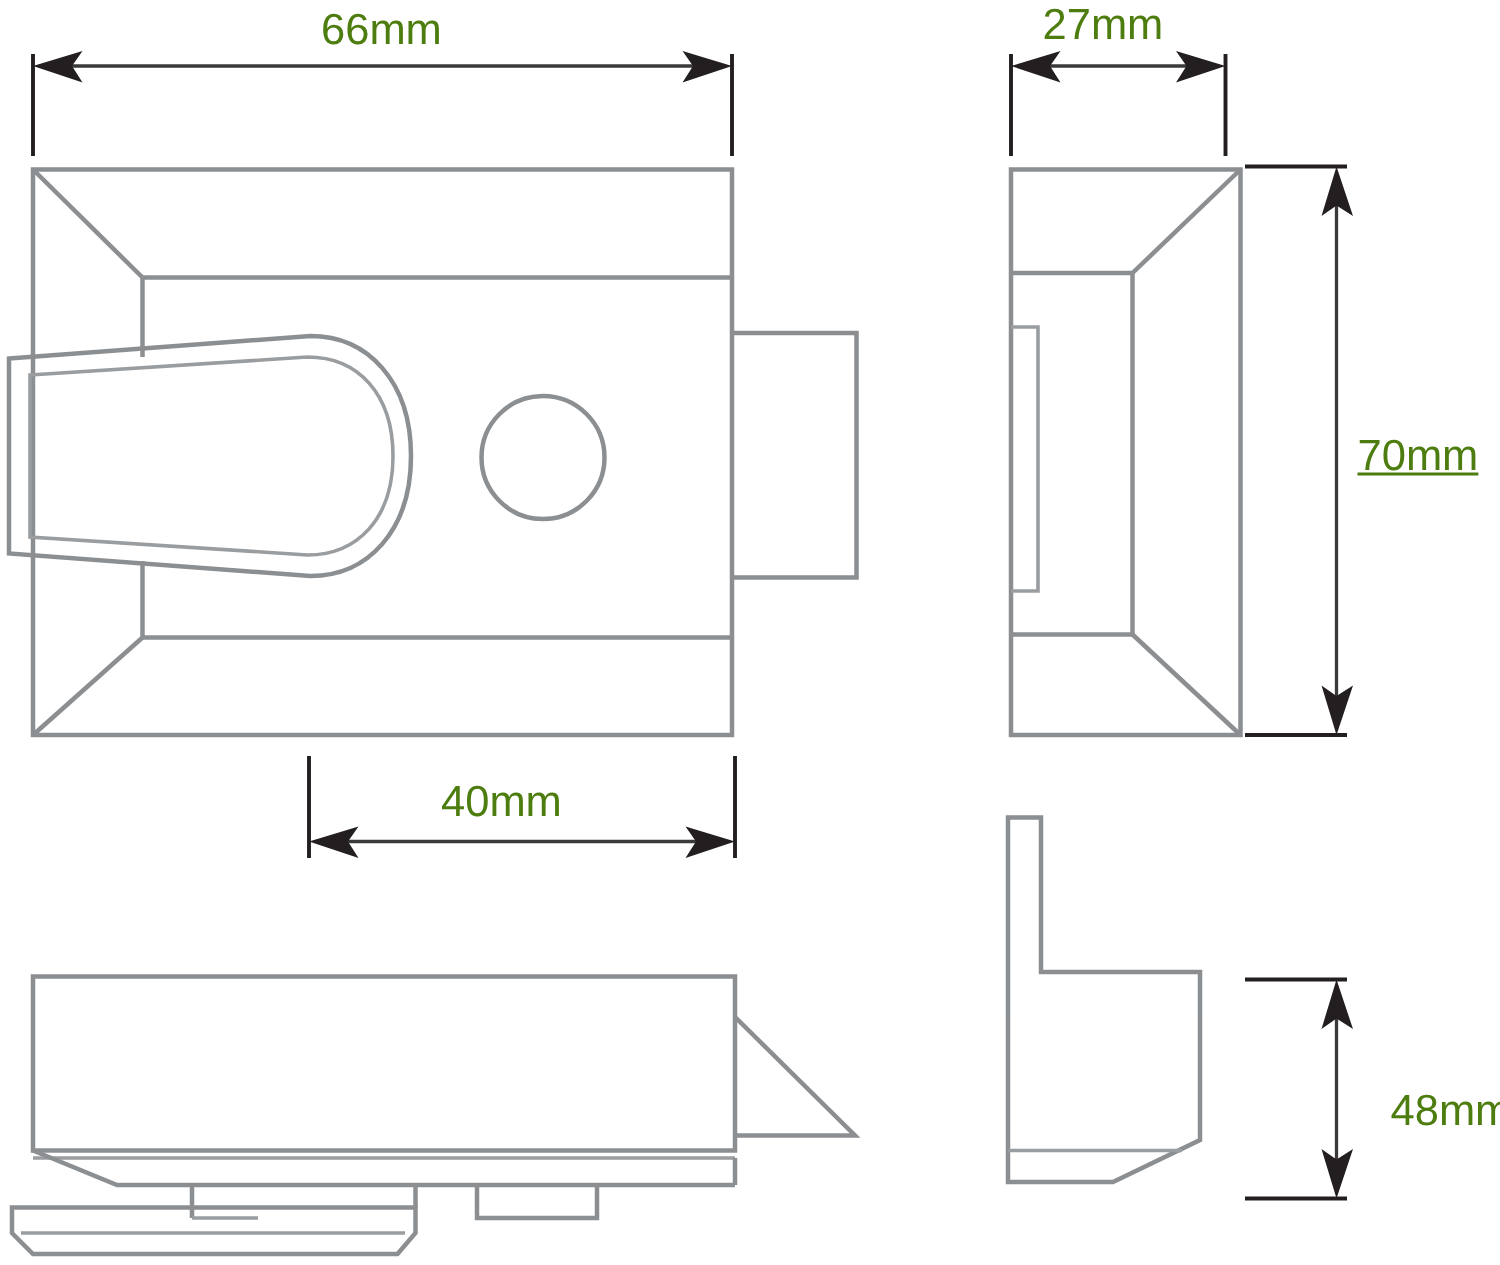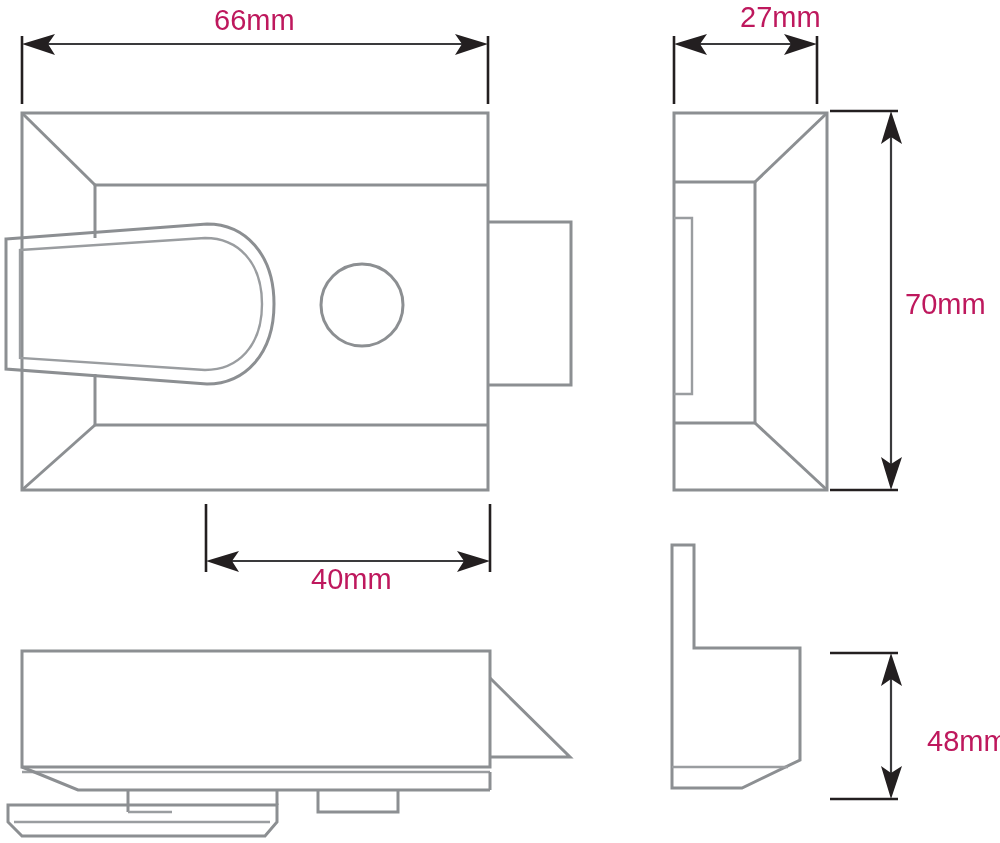--- a/index.html
+++ b/index.html
@@ -52,33 +52,33 @@
     stroke: #3a3a3c;
     stroke-width: 2.2;
     stroke-linecap: butt;
   }
   .arrow-head {
     fill: #231f20;
     stroke: none;
   }
   .dim-label {
     position: absolute;
-    color: #be185d;
+    color: #4d7c0f;
     font-family: "Liberation Sans", sans-serif;
     font-size: 29px;
     font-weight: 400;
     letter-spacing: 0px;
     white-space: nowrap;
     line-height: 1;
     user-select: none;
   }
   #label-66mm { left: 214px; top: 6px; }
-  #label-40mm { left: 311px; top: 521px; margin-top: 44px; }
-  #label-27mm { left: 740px; top: 3px; }
-  #label-70mm { left: 905px; top: 290px; }
+  #label-40mm { left: 294px; top: 521px; }
+  #label-27mm { left: 695px; top: 3px; }
+  #label-70mm { left: 905px; top: 290px; text-decoration: underline; }
   #label-48mm { left: 905px; top: 727px; margin-left: 22px; }
 </style>
 </head>
 <body>
 
 <div id="drawing-root">
 
   <svg class="drawing-canvas" viewBox="0 0 1000 843" xmlns="http://www.w3.org/2000/svg">
 
     <g>

